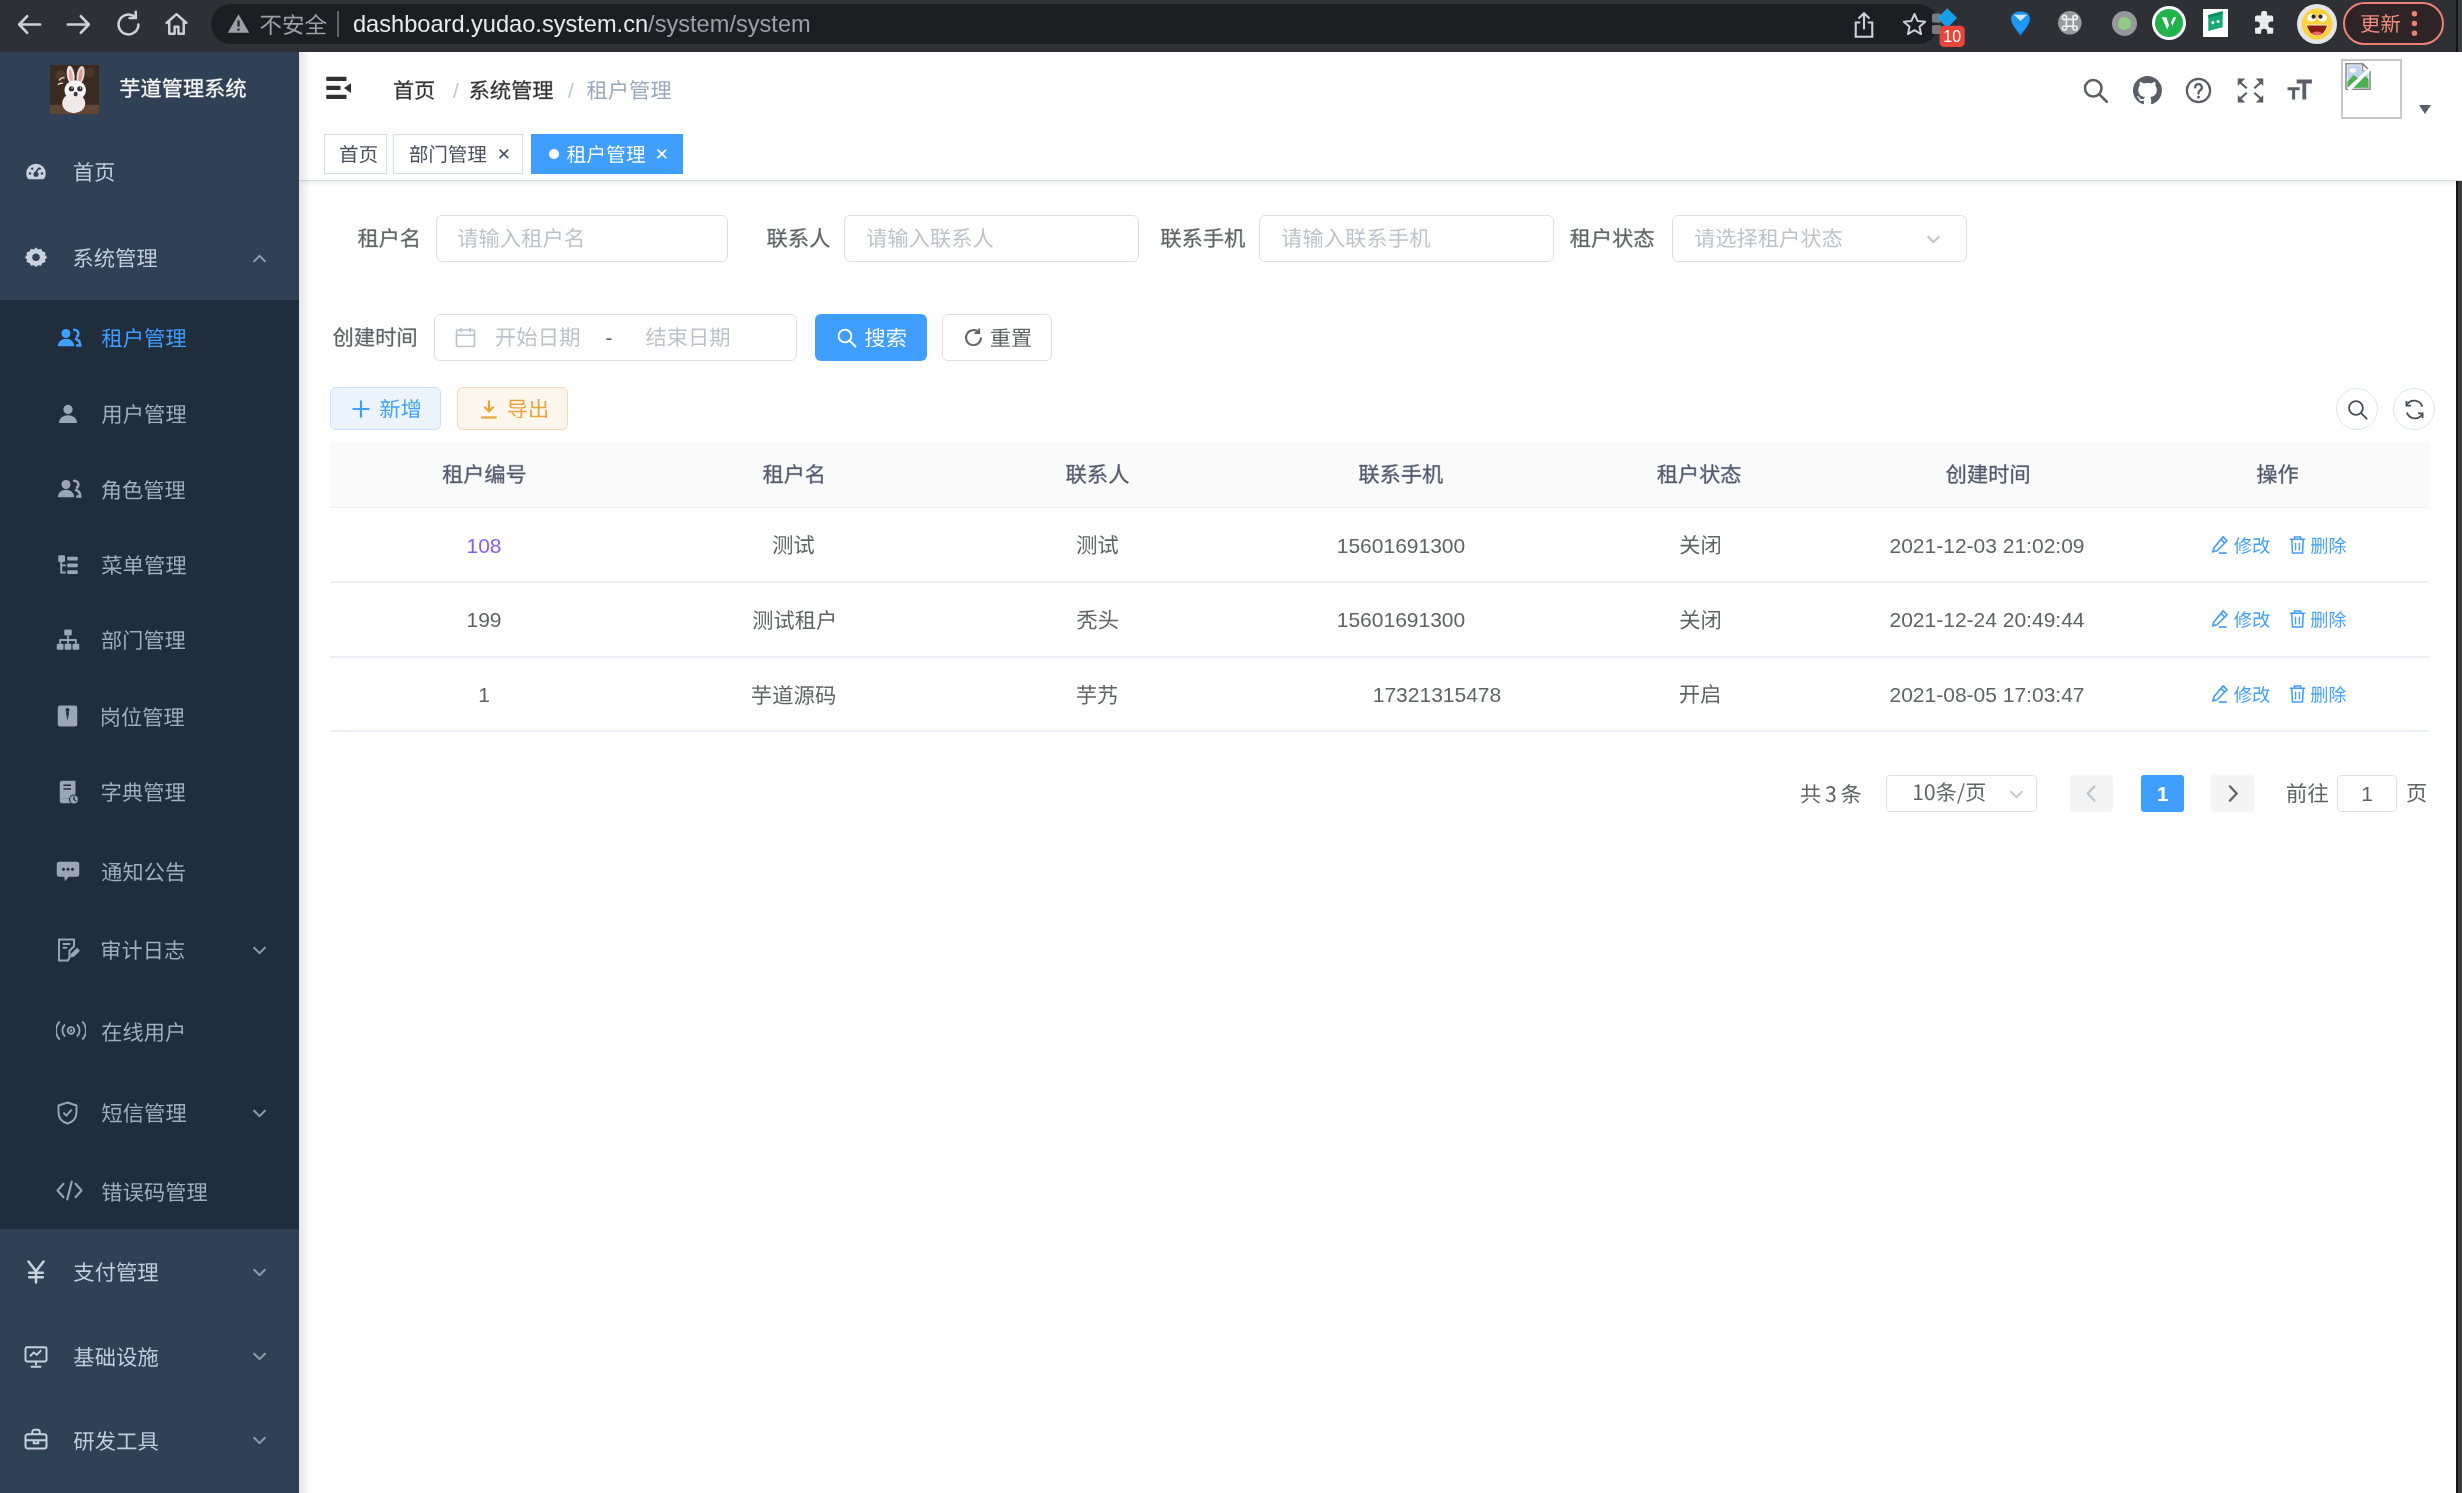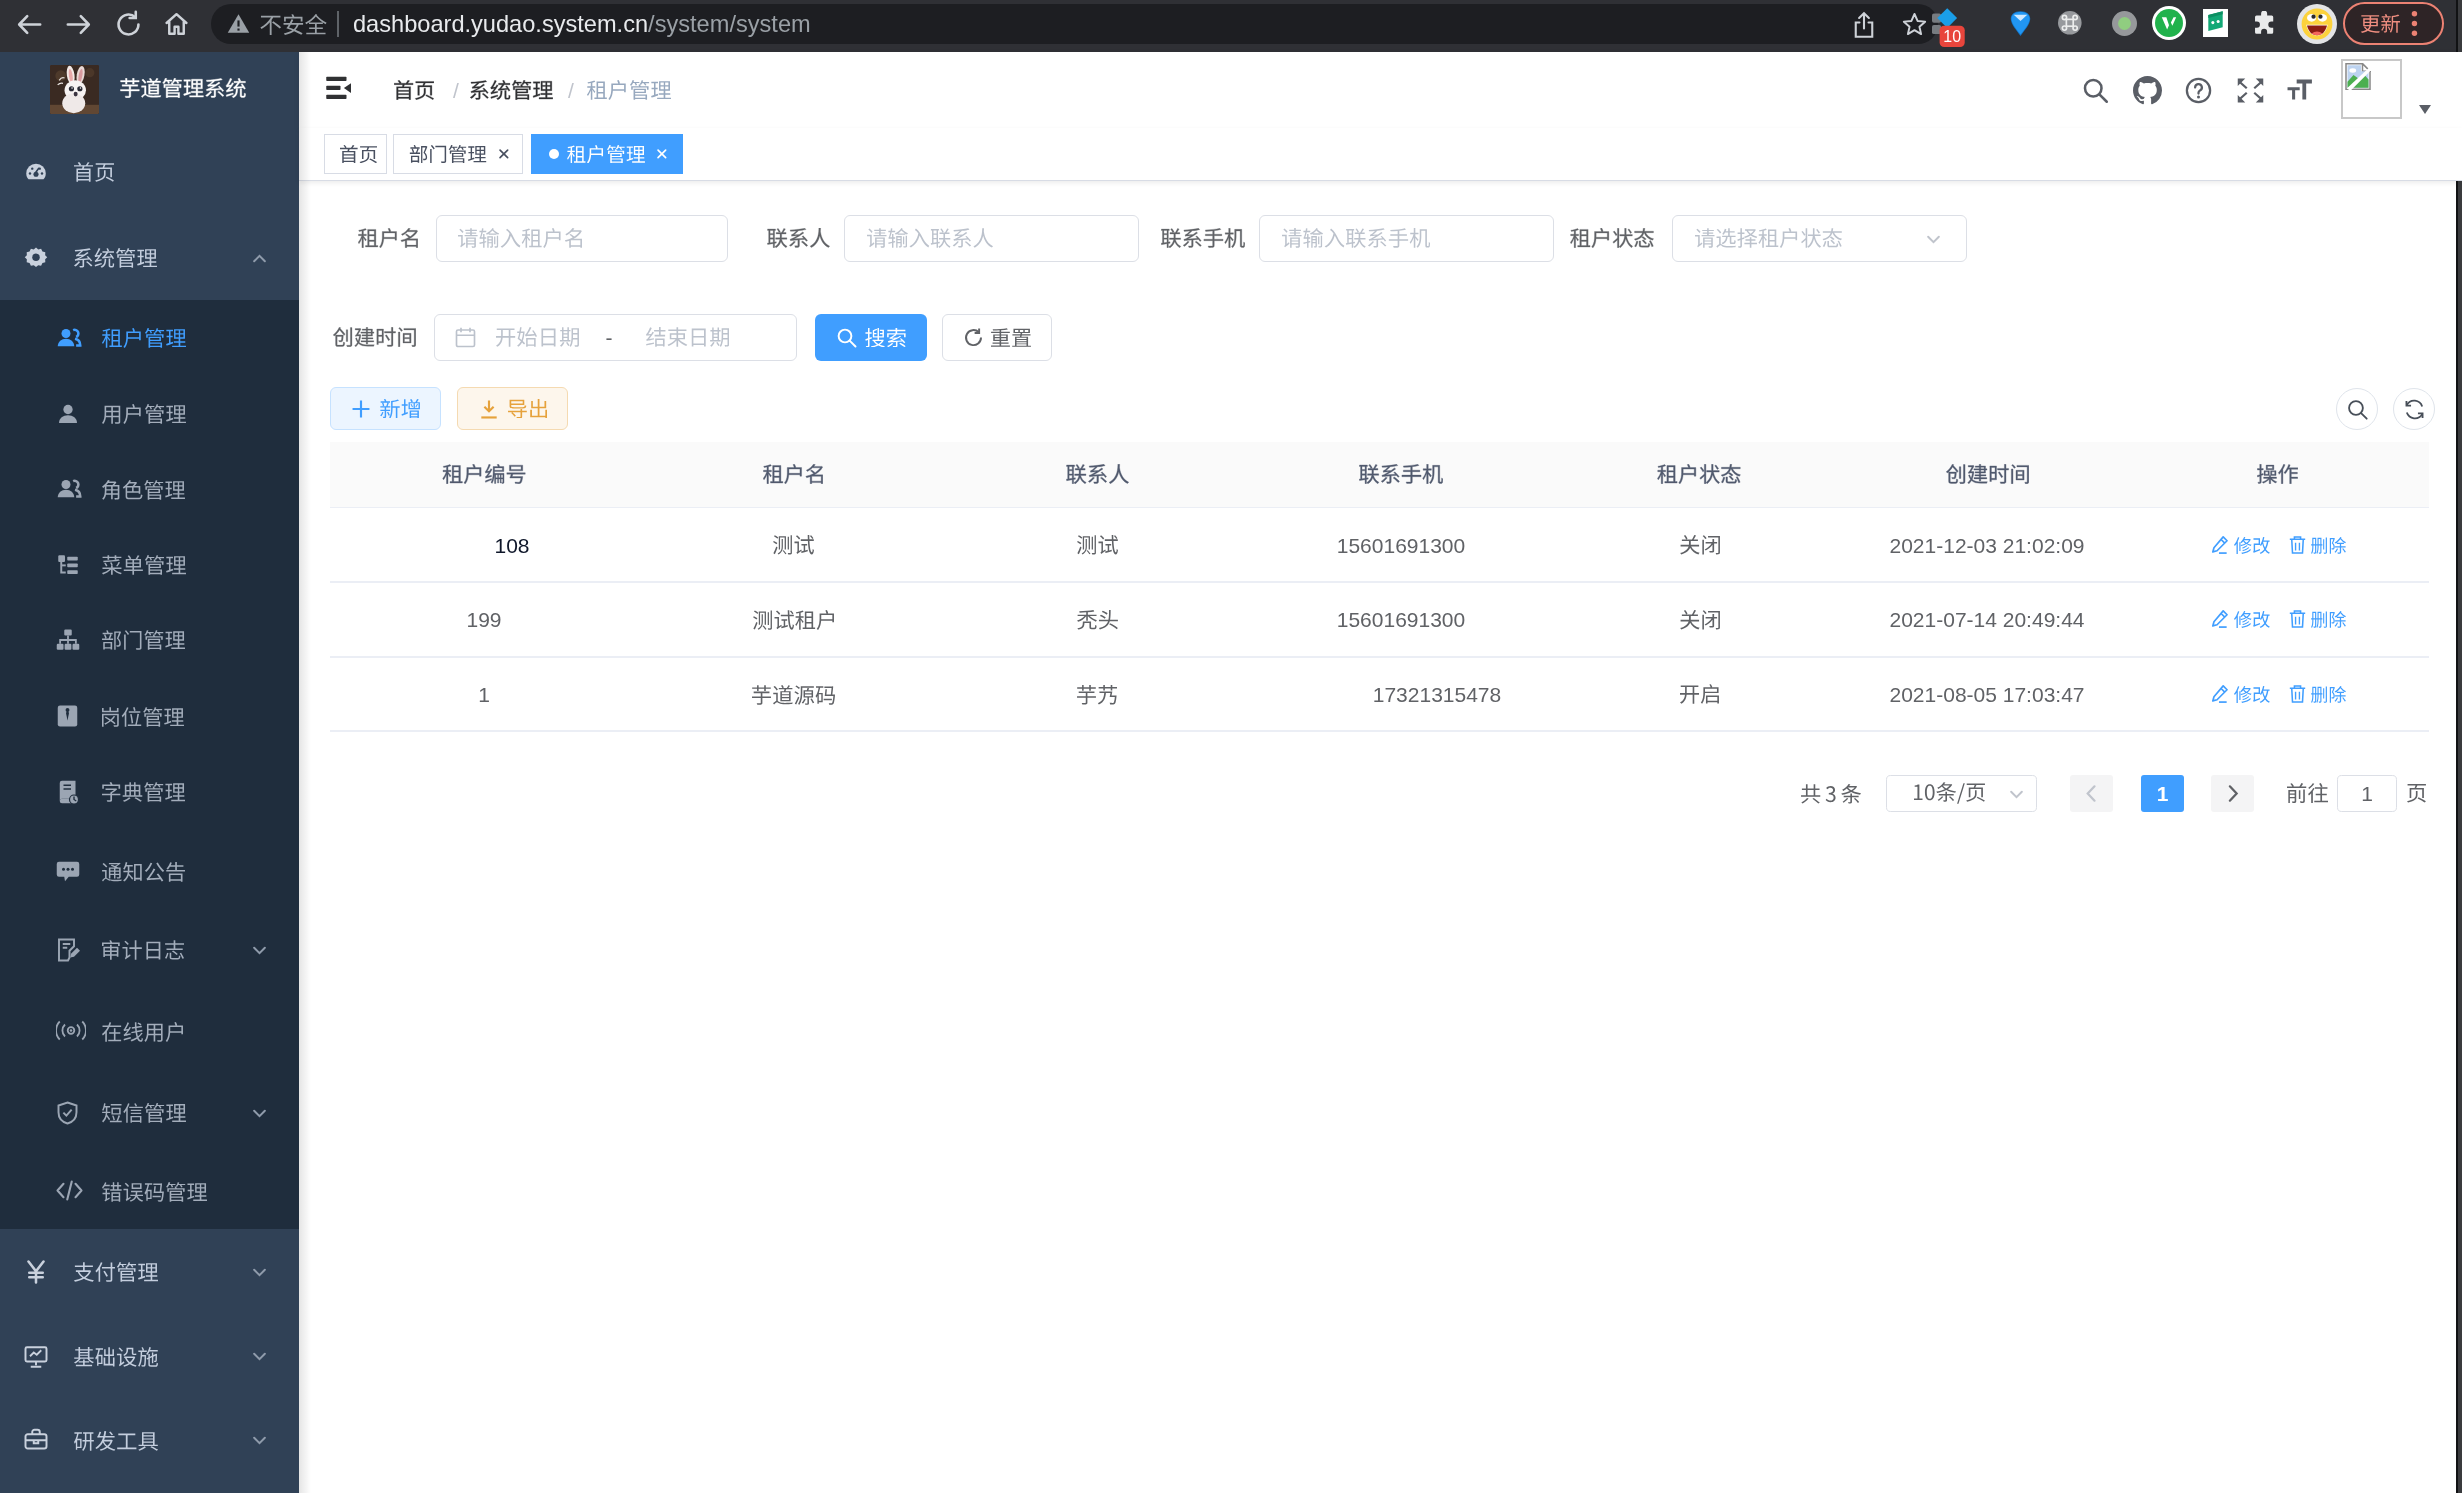--- a/index.html
+++ b/index.html
@@ -907,21 +907,21 @@
       </svg>
     </div>
 <div style="position:absolute;left:2257px;top:464px;">
       <svg width="41" height="20" viewBox="0 0 54.3 26.2" style="display:block">
         <g fill="#515a6e" stroke="#515a6e" stroke-width="16" transform="translate(-0.8,23.7) scale(0.0280,-0.0280)">
           <use href="#q81"></use>
           <use href="#q82" x="1000"></use>
         </g>
       </svg>
     </div>
-<div style="position:absolute;font:normal 21px 'Liberation Sans',sans-serif;color:#0f172a;line-height:21px;height:21px;display:flex;align-items:center;white-space:pre;letter-spacing:0;left:512px;transform:translateX(-50%);top:535px;">108</div>
+<div style="position:absolute;font:normal 21px 'Liberation Sans',sans-serif;color:#8b5cf6;line-height:21px;height:21px;display:flex;align-items:center;white-space:pre;letter-spacing:0;left:484px;transform:translateX(-50%);top:535px;">108</div>
 <div style="position:absolute;left:773px;top:535px;">
       <svg width="41" height="19.5" viewBox="0 0 54.0 25.6" style="display:block">
         <g fill="#606266" transform="translate(-1.1,23.4) scale(0.0280,-0.0280)">
           <use href="#q83"></use>
           <use href="#q84" x="1000"></use>
         </g>
       </svg>
     </div>
 <div style="position:absolute;left:1077px;top:535px;">
       <svg width="41" height="19.5" viewBox="0 0 54.0 25.6" style="display:block">
@@ -988,21 +988,21 @@
     </div>
 <div style="position:absolute;font:normal 21px 'Liberation Sans',sans-serif;color:#606266;line-height:21px;height:21px;display:flex;align-items:center;white-space:pre;letter-spacing:0;left:1401px;transform:translateX(-50%);top:609px;">15601691300</div>
 <div style="position:absolute;left:1680px;top:610px;">
       <svg width="40" height="19.5" viewBox="0 0 52.2 25.6" style="display:block">
         <g fill="#606266" transform="translate(-1.3,23.4) scale(0.0280,-0.0280)">
           <use href="#q85"></use>
           <use href="#q86" x="1000"></use>
         </g>
       </svg>
     </div>
-<div style="position:absolute;font:normal 21px 'Liberation Sans',sans-serif;color:#606266;line-height:21px;height:21px;display:flex;align-items:center;white-space:pre;letter-spacing:0;left:1987px;transform:translateX(-50%);top:609px;">2021-07-14 20:49:44</div>
+<div style="position:absolute;font:normal 21px 'Liberation Sans',sans-serif;color:#606266;line-height:21px;height:21px;display:flex;align-items:center;white-space:pre;letter-spacing:0;left:1987px;transform:translateX(-50%);top:609px;">2021-12-24 20:49:44</div>
 <div style="position:absolute;left:2212px;top:609px;display:flex;align-items:center">
       <svg width="17" height="20" viewBox="0 0 22 26">
         <path d="M14.5 2.5l5 5L6.5 20.5l-5.5 1.5 1.5-5.5zM11.5 5.5l5 5" stroke="#409eff" stroke-width="2.2" fill="none" stroke-linejoin="round"></path>
         <path d="M9 23.5h10" stroke="#409eff" stroke-width="2.2"></path>
       </svg>
       <span style="width:5.3px"></span>
       <svg width="36" height="17" viewBox="0 0 46.8 22.2" style="display:block">
         <g fill="#409eff" transform="translate(-0.5,20.2) scale(0.0240,-0.0240)">
           <use href="#q87"></use>
           <use href="#q88" x="1000"></use>

